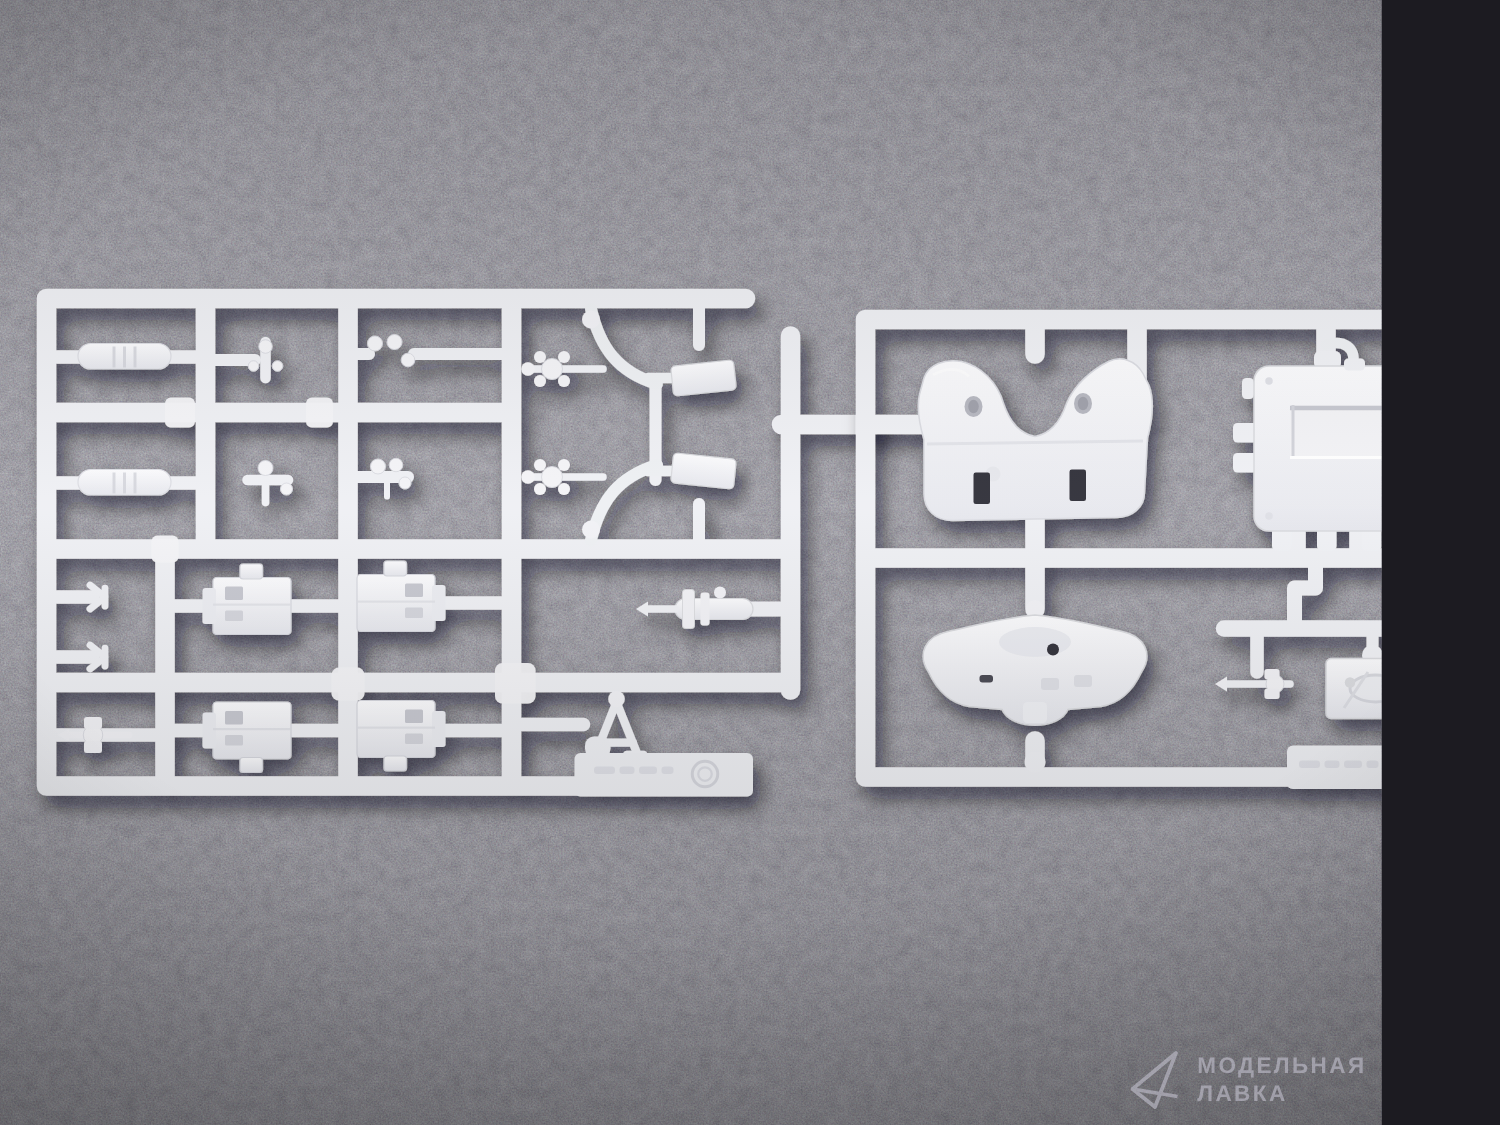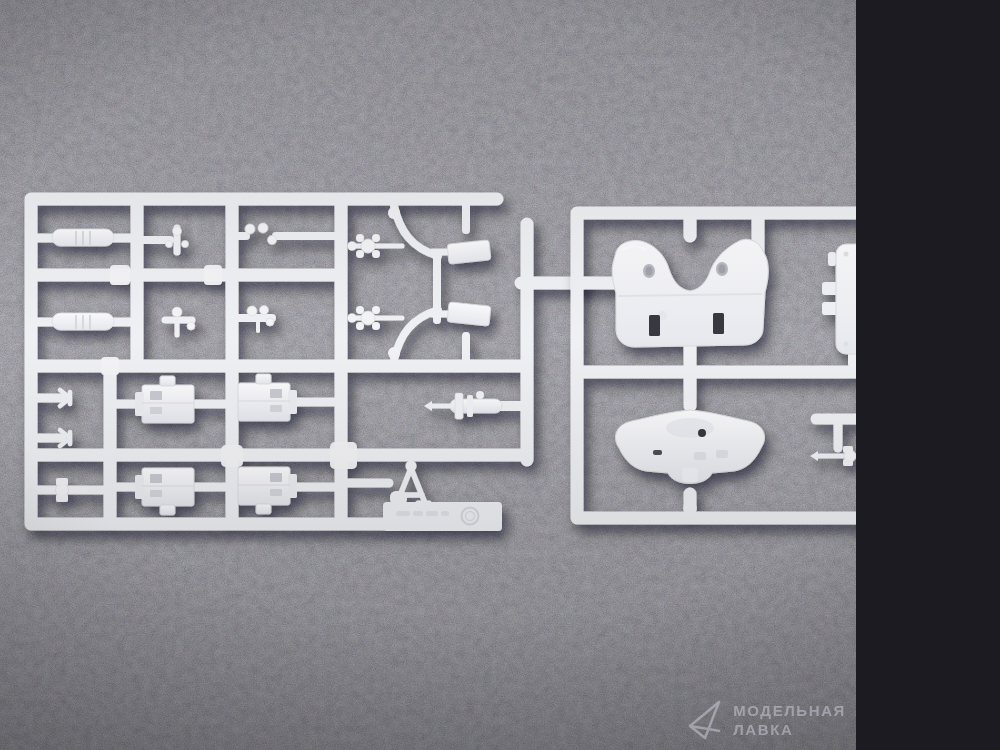--- a/index.html
+++ b/index.html
@@ -1,17 +1,17 @@
 <!DOCTYPE html>
 <html><head>
 <meta charset="utf-8">
 <style>
   html,body{margin:0;padding:0;background:#1c1b21;}
   .stage{
-    position:relative;width:856px;height:750px;overflow:hidden;
+    position:relative;width:921px;height:750px;overflow:hidden;
     background:#34323c;
     font-family:"Liberation Sans", sans-serif;
   }
   .stage svg.scene{position:absolute;left:0;top:0;}
   .vignette{
     position:absolute;left:0;top:0;width:1000px;height:750px;pointer-events:none;
     background:
       radial-gradient(120% 95% at 48% 42%, rgba(0,0,0,0) 42%, rgba(0,0,0,0.42) 100%),
       linear-gradient(180deg, rgba(0,0,0,0.10) 0%, rgba(255,255,255,0.03) 45%, rgba(0,0,0,0.18) 100%);
   }

